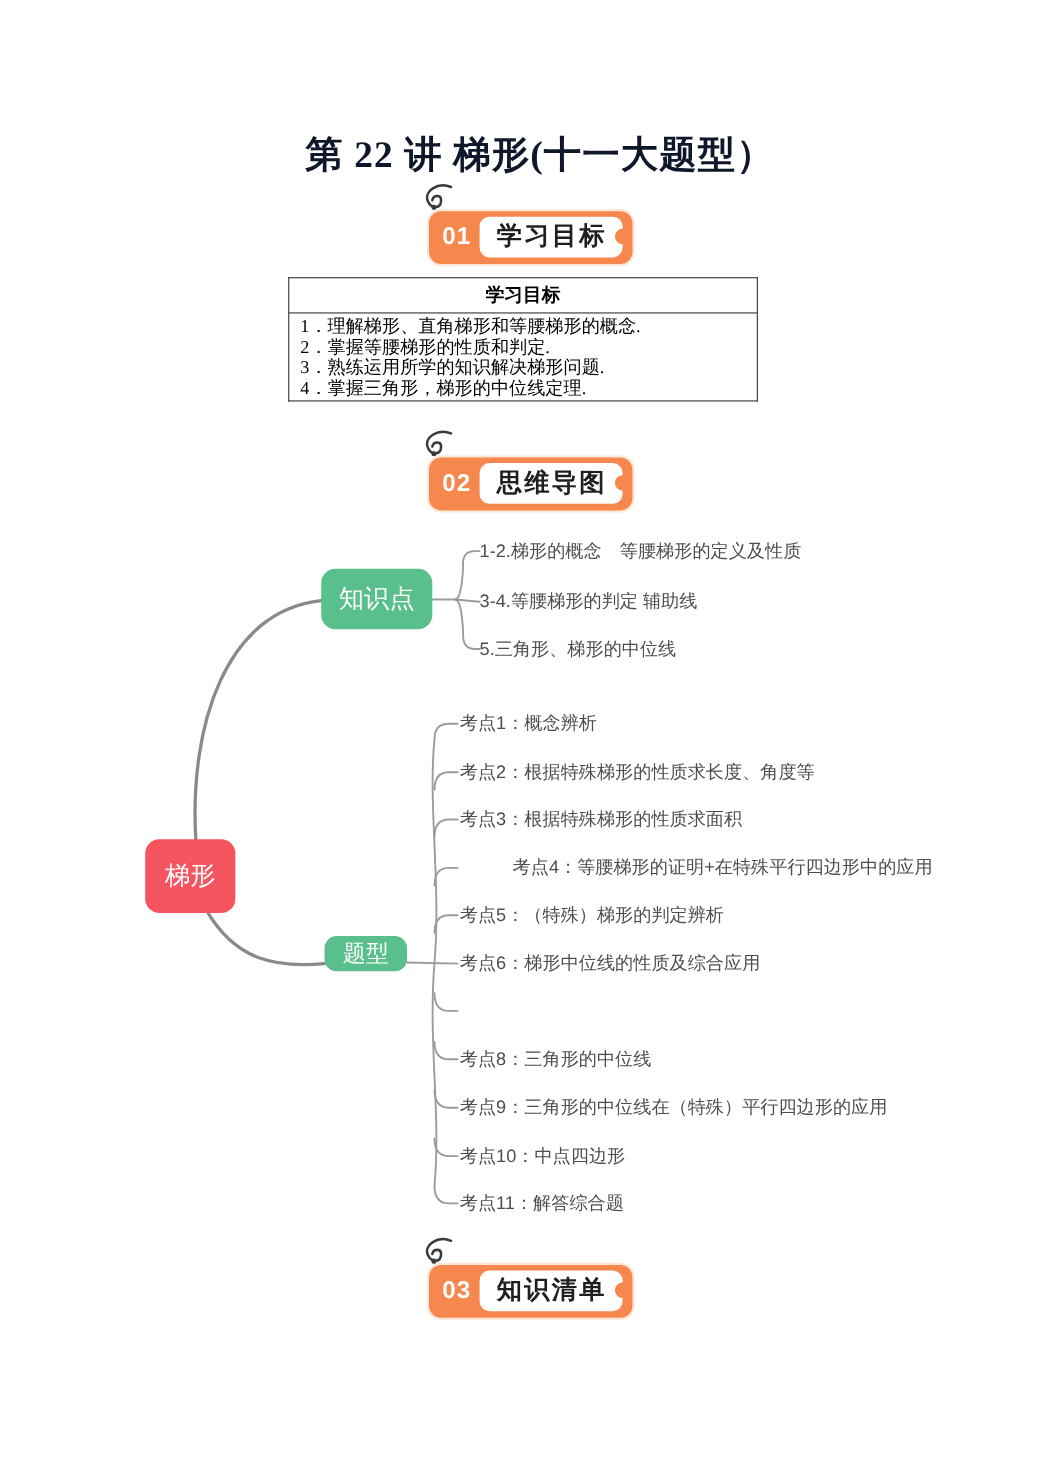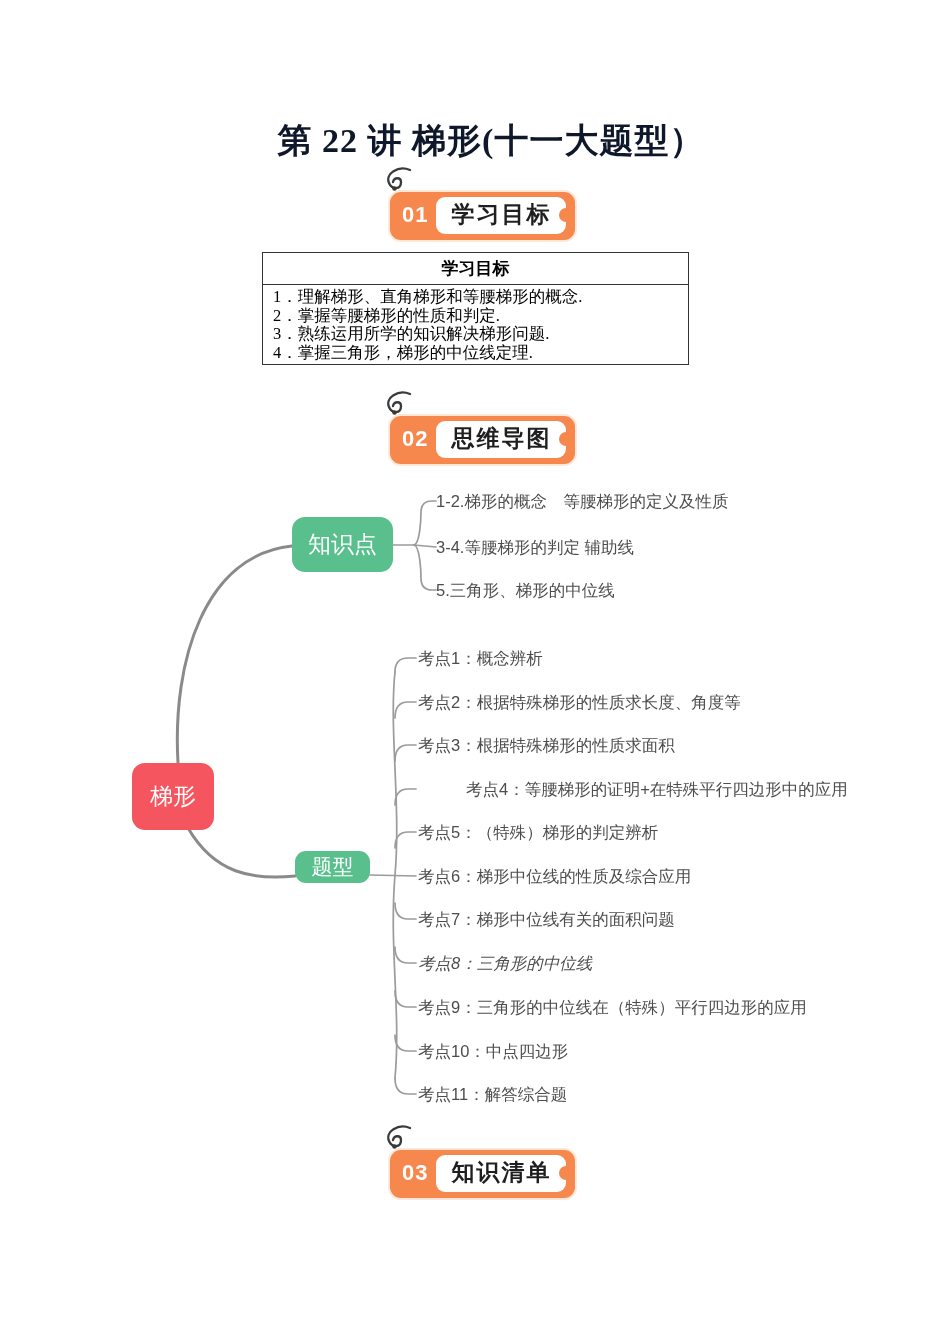--- a/index.html
+++ b/index.html
@@ -176,22 +176,21 @@
   <div class="leaf" style="left:436px;top:490px;">1-2.梯形的概念　等腰梯形的定义及性质</div>
   <div class="leaf" style="left:436px;top:536px;">3-4.等腰梯形的判定 辅助线</div>
   <div class="leaf" style="left:436px;top:579px;">5.三角形、梯形的中位线</div>
 
   <div class="leaf" style="left:418px;top:647px;">考点1：概念辨析</div>
   <div class="leaf" style="left:418px;top:691px;">考点2：根据特殊梯形的性质求长度、角度等</div>
   <div class="leaf" style="left:418px;top:734px;">考点3：根据特殊梯形的性质求面积</div>
   <div class="leaf" style="left:418px;top:778px;margin-left:48px;">考点4：等腰梯形的证明+在特殊平行四边形中的应用</div>
   <div class="leaf" style="left:418px;top:821px;">考点5：（特殊）梯形的判定辨析</div>
   <div class="leaf" style="left:418px;top:865px;">考点6：梯形中位线的性质及综合应用</div>
-  <div class="leaf" style="left:418px;top:908px;">考点7：梯形中位线有关的面积问题</div>
-  <div class="leaf" style="left:418px;top:952px;font-style:italic;">考点8：三角形的中位线</div>
+  <div class="leaf" style="left:418px;top:952px;">考点8：三角形的中位线</div>
   <div class="leaf" style="left:418px;top:996px;">考点9：三角形的中位线在（特殊）平行四边形的应用</div>
   <div class="leaf" style="left:418px;top:1040px;">考点10：中点四边形</div>
   <div class="leaf" style="left:418px;top:1083px;">考点11：解答综合题</div>
 
   <div class="badge" style="top:1150px;">
     <svg class="squiggle" viewBox="0 0 34 34">
       <path d="M30,4 C18,-1 5,8 9,17 C12,24 21,24 21,16 C21,11 14,11 13,16" stroke="#3a3a3a" stroke-width="2.3" fill="none" stroke-linecap="round"></path>
       <circle cx="14.5" cy="22.5" r="2.3" fill="#3a3a3a"></circle>
     </svg>
     <div class="badge-body">

